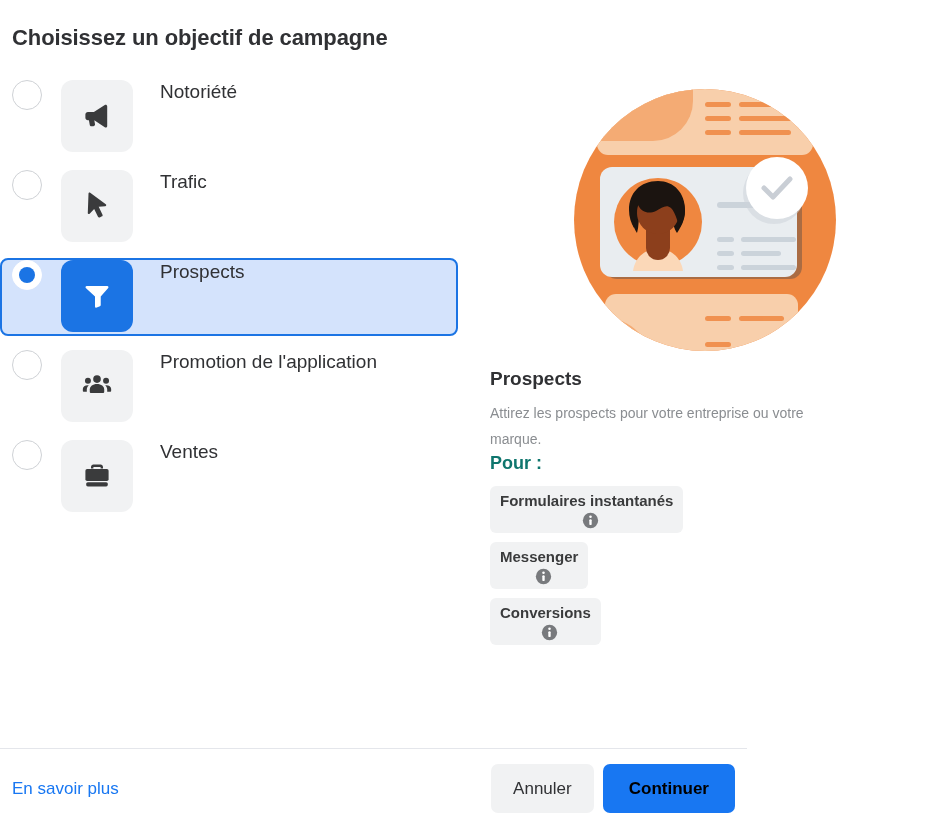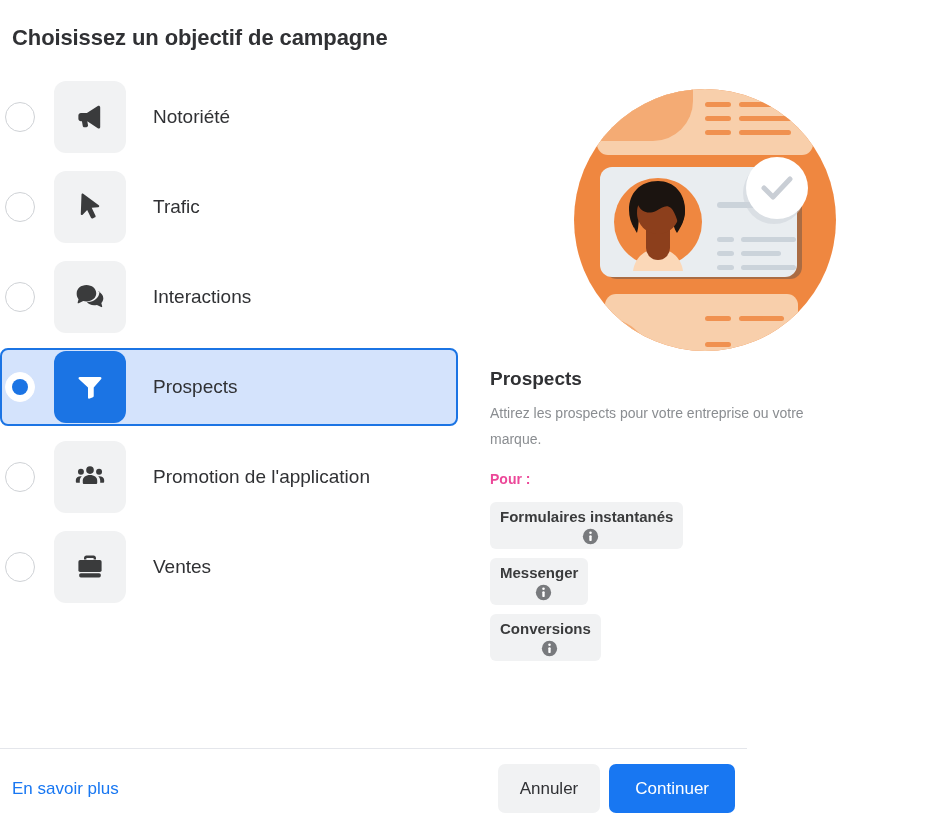--- a/index.html
+++ b/index.html
@@ -42,24 +42,24 @@
   
   .objective-list {
     position: absolute;
     left: 0;
     top: 0;
     width: 466px;
   }
   .objective-row {
     position: relative;
     display: flex;
-    align-items: center;
+    align-items: flex-start;
     height: 78px;
     width: 458px;
-    padding-left: 3px;
+    padding-left: 10px;
     border: 2px solid transparent;
     border-radius: 8px;
     background: transparent;
     cursor: pointer;
     margin-bottom: 12px;
   }
   .objective-row.selected {
     background: #d4e3fc;
     border-color: #1b74e4;
   }
@@ -145,24 +145,23 @@
     line-height: 26px;
   }
   .detail-desc {
     margin-top: 8px;
     font-size: 14px;
     line-height: 26px;
     color: #8a8d91;
     width: 330px;
   }
   .detail-for {
-    margin-top: 16px;
-    font-size: 14px;
+    font-size: 18px;
     font-weight: bold;
-    color: #ec4899;
+    color: #0f766e;
     line-height: 22px;
   }
 
   .chip-list {
     margin-top: 12px;
   }
   .chip {
     display: inline-flex;
     align-items: center;
     background: #f1f2f3;
@@ -219,22 +218,22 @@
     height: 49px;
     padding: 0 22px;
     line-height: 49px;
   }
   .btn-secondary {
     background: #f1f2f3;
     color: #303134;
   }
   .btn-primary {
     background: #1877f2;
-    color: #ffffff;
-    font-weight: normal;
+    color: #000000;
+    font-weight: bold;
     padding: 0 26px;
   }
 </style>
 </head>
 <body>
 
 <div class="page-title">Choisissez un objectif de campagne</div>
 
 <div class="content">
 
@@ -253,30 +252,20 @@
     <div class="objective-row">
       <span class="radio"></span>
       <span class="icon-tile">
         <svg width="34" height="34" viewBox="0 0 24 24" fill="currentColor" aria-hidden="true">
           <path d="M6 3.2c0-.6.7-1 1.2-.6l11 8.1c.6.4.3 1.3-.4 1.4l-4.6.5 2.7 5.5c.2.5 0 1-.4 1.2l-1.6.8c-.5.2-1 0-1.2-.5l-2.7-5.5-3.2 3.3c-.5.5-1.3.2-1.3-.5l.5-13.7z"></path>
         </svg>
       </span>
       <span class="objective-label">Trafic</span>
     </div>
 
-    <div class="objective-row">
-      <span class="radio"></span>
-      <span class="icon-tile">
-        <svg width="34" height="34" viewBox="0 0 24 24" fill="currentColor" aria-hidden="true">
-          <path d="M2.6 9.3c0-3.3 3.1-5.8 6.9-5.8s6.9 2.5 6.9 5.8-3.1 5.8-6.9 5.8c-.8 0-1.6-.1-2.3-.3l-3.2 1.6c-.4.2-.8-.2-.7-.6l.6-2.3c-.8-1-1.3-2.3-1.3-3.7z"></path>
-          <path d="M17.6 8.1c2.3.8 3.8 2.6 3.8 4.8 0 1.3-.5 2.5-1.4 3.4l.6 2.2c.1.4-.3.8-.7.6l-3-1.5c-.6.2-1.3.3-2 .3-2.2 0-4.2-1-5.2-2.5.3 0 .5.1.8.1 4.5 0 8.1-3.1 8.1-7 0-.1 0-.3 0-.4z"></path>
-        </svg>
-      </span>
-      <span class="objective-label">Interactions</span>
-    </div>
 
     <div class="objective-row selected">
       <span class="radio"></span>
       <span class="icon-tile">
         <svg width="32" height="32" viewBox="0 0 24 24" fill="currentColor" aria-hidden="true">
           <path d="M4.3 4.5h15.4c.8 0 1.2.9.7 1.5l-5.6 6.4v6.3c0 .4-.2.7-.6.9l-2.4 1.1c-.6.3-1.3-.2-1.3-.9v-7.4L3.6 6c-.5-.6-.1-1.5.7-1.5z"></path>
         </svg>
       </span>
       <span class="objective-label">Prospects</span>
     </div>

